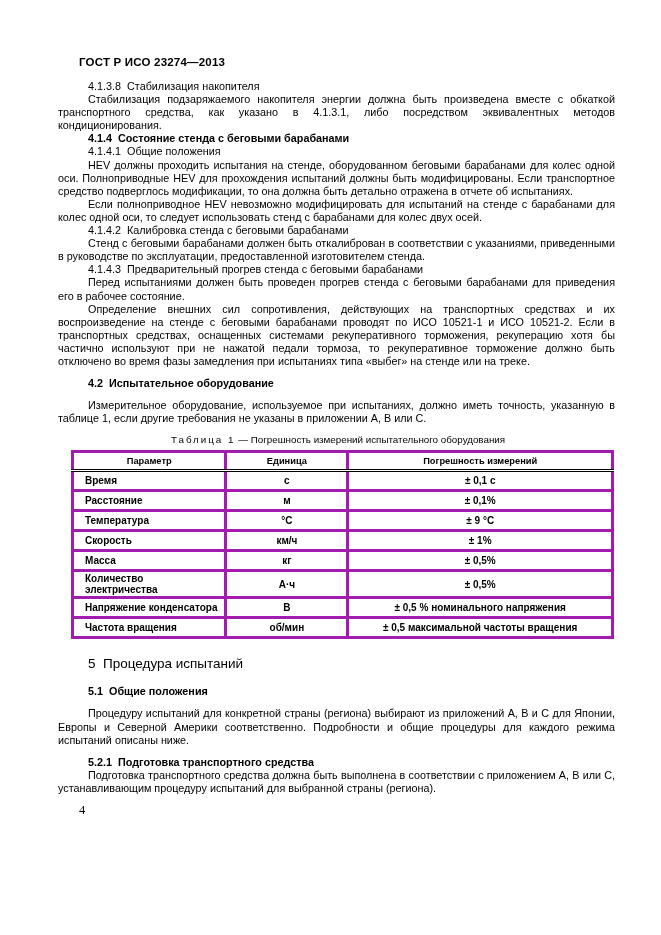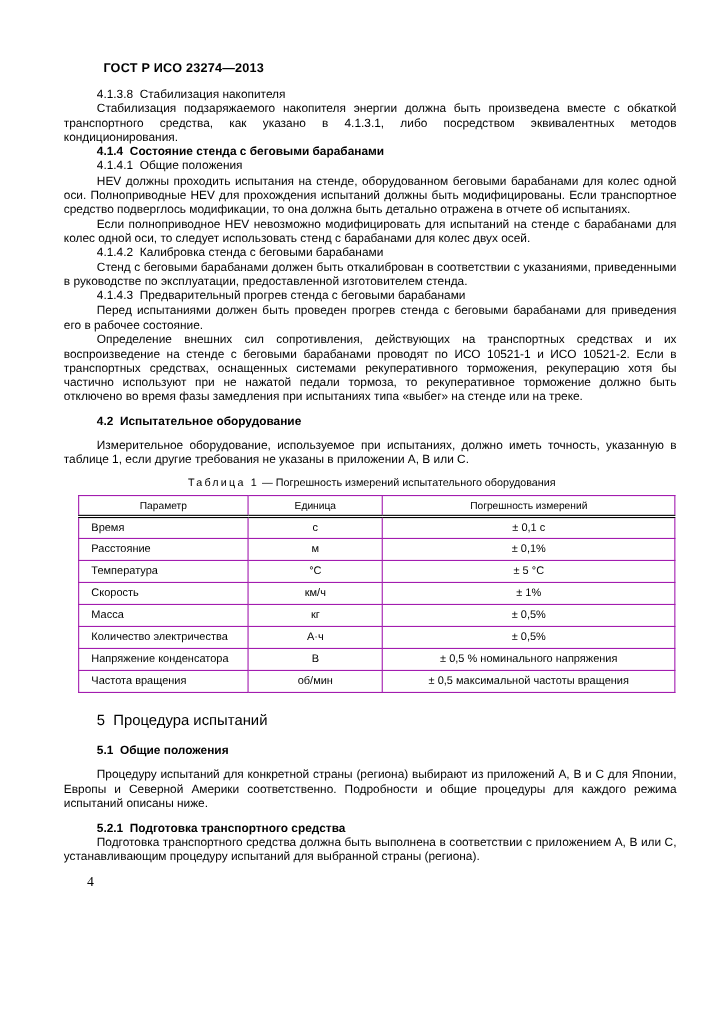--- a/index.html
+++ b/index.html
@@ -9,21 +9,21 @@
     font-family: "Liberation Sans", sans-serif;
     box-sizing: border-box;
     padding: 55px 46px 0 58px;
     overflow: hidden;
     position: relative;
   }
   .running-header {
     font-weight: bold;
     font-size: 11.5px;
     line-height: 14px;
-    margin: 0 0 11px 36px;
+    margin: 0 0 11px 21px;
     letter-spacing: 0.2px;
   }
   main { display: block; }
   main p, .blocks p {
     margin: 0;
     font-size: 10.8px;
     line-height: 13.1px;
     text-align: justify;
     text-indent: 30px;
   }
@@ -39,22 +39,22 @@
     text-indent: 0;
   }
   .caption-label { letter-spacing: 2px; }
   table.gost {
     border-collapse: collapse;
     table-layout: fixed;
     width: 543px;
     margin-left: 13px;
   }
   table.gost th, table.gost td {
-    border: 1px solid #a21caf;
-    font-weight: normal;
+    border: 3px solid #a21caf;
+    font-weight: bold;
     padding: 1px 6px;
     vertical-align: middle;
     text-align: center;
     box-sizing: border-box;
   }
   table.gost th {
     font-size: 9.3px;
     height: 19px;
     border-bottom: 3px double #000;
   }
@@ -120,21 +120,21 @@
           <td>± 0,1 с</td>
         </tr>
         <tr>
           <td>Расстояние</td>
           <td>м</td>
           <td>± 0,1%</td>
         </tr>
         <tr>
           <td>Температура</td>
           <td>°С</td>
-          <td>± 5 °С</td>
+          <td>± 9 °С</td>
         </tr>
         <tr>
           <td>Скорость</td>
           <td>км/ч</td>
           <td>± 1%</td>
         </tr>
         <tr>
           <td>Масса</td>
           <td>кг</td>
           <td>± 0,5%</td>

